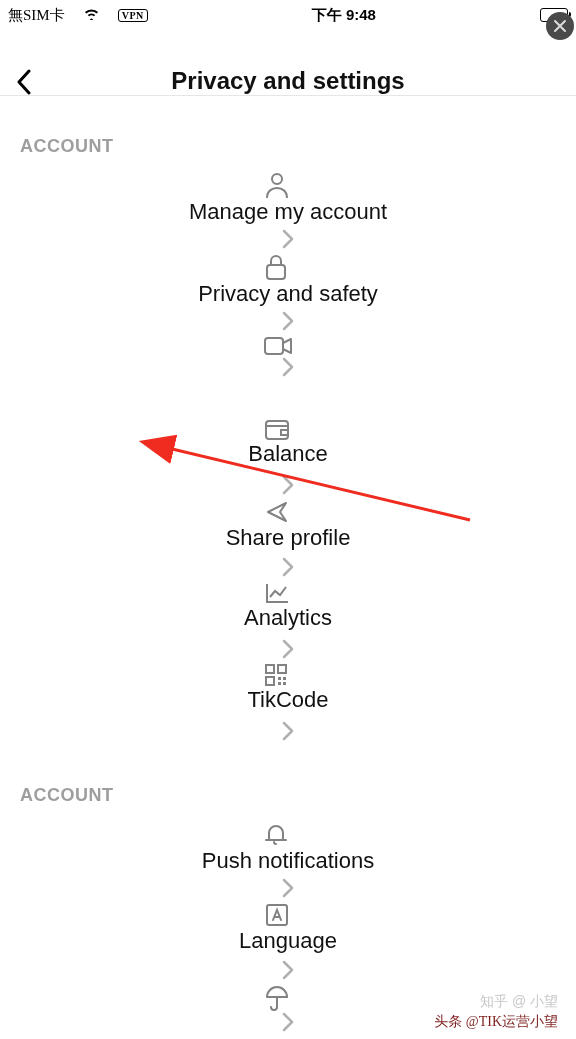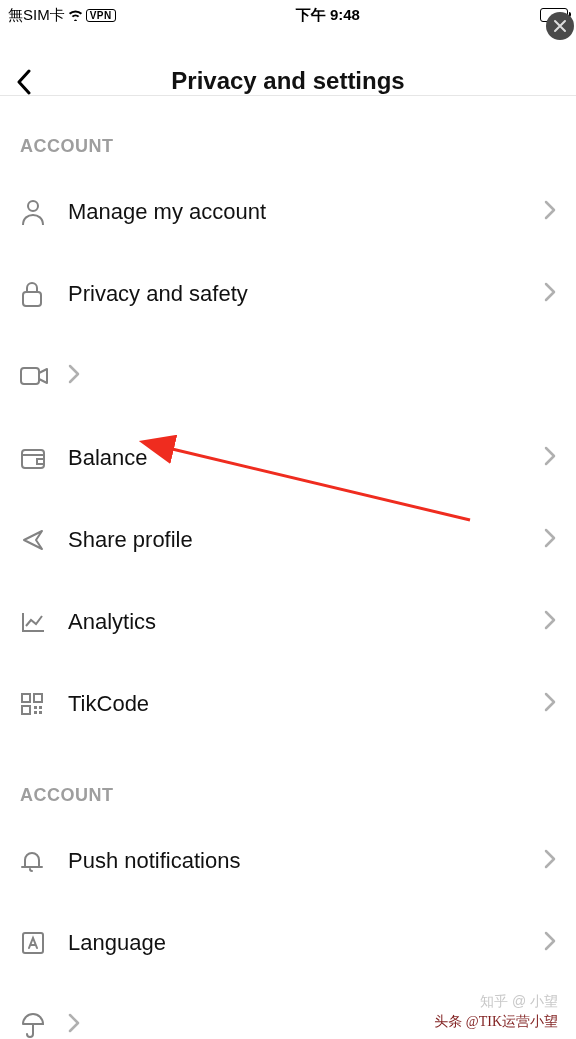--- a/index.html
+++ b/index.html
@@ -14,21 +14,21 @@
     .status-bar {
       height: 30px;
       display: flex;
       align-items: center;
       justify-content: space-between;
       padding: 0 8px;
       font-size: 15px;
       font-weight: 500;
       color: #000;
     }
-    .status-left { display: flex; align-items: center; gap: 2px; }
+    .status-left { display: flex; align-items: center; gap: 18px; font-family: Liberation Serif, serif; }
     .status-right { display: flex; align-items: center; gap: 4px; }
     .vpn-box {
       border: 1.2px solid #000;
       font-size: 10px;
       padding: 0 3px;
       border-radius: 3px;
       font-weight: 600;
       letter-spacing: 0.5px;
     }
     .battery {
@@ -92,20 +92,21 @@
       font-size: 18px;
       font-weight: 700;
       color: #9e9e9e;
       letter-spacing: 0.5px;
     }
     .row {
       display: flex;
       align-items: center;
       height: 82px;
       padding: 0 20px;
+      flex-direction: column;
     }
     .row-icon {
       width: 48px;
       display: flex;
       align-items: center;
       justify-content: flex-start;
       color: #828282;
     }
     .row-label {
       flex: 1;

